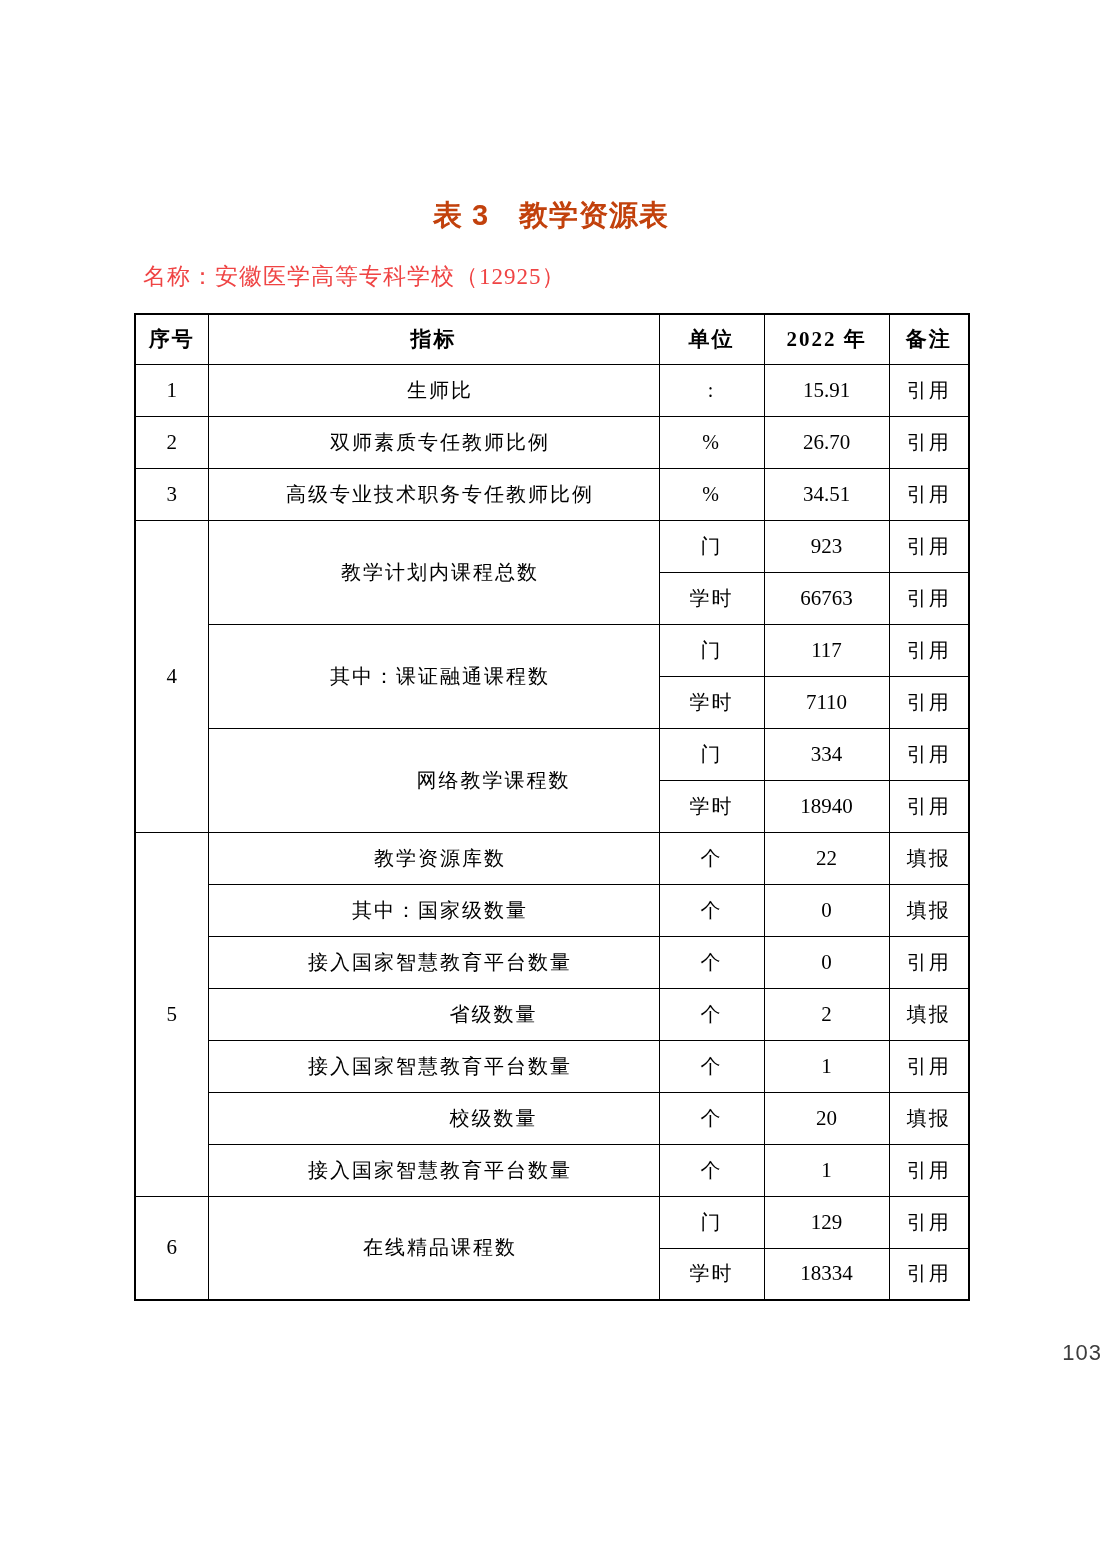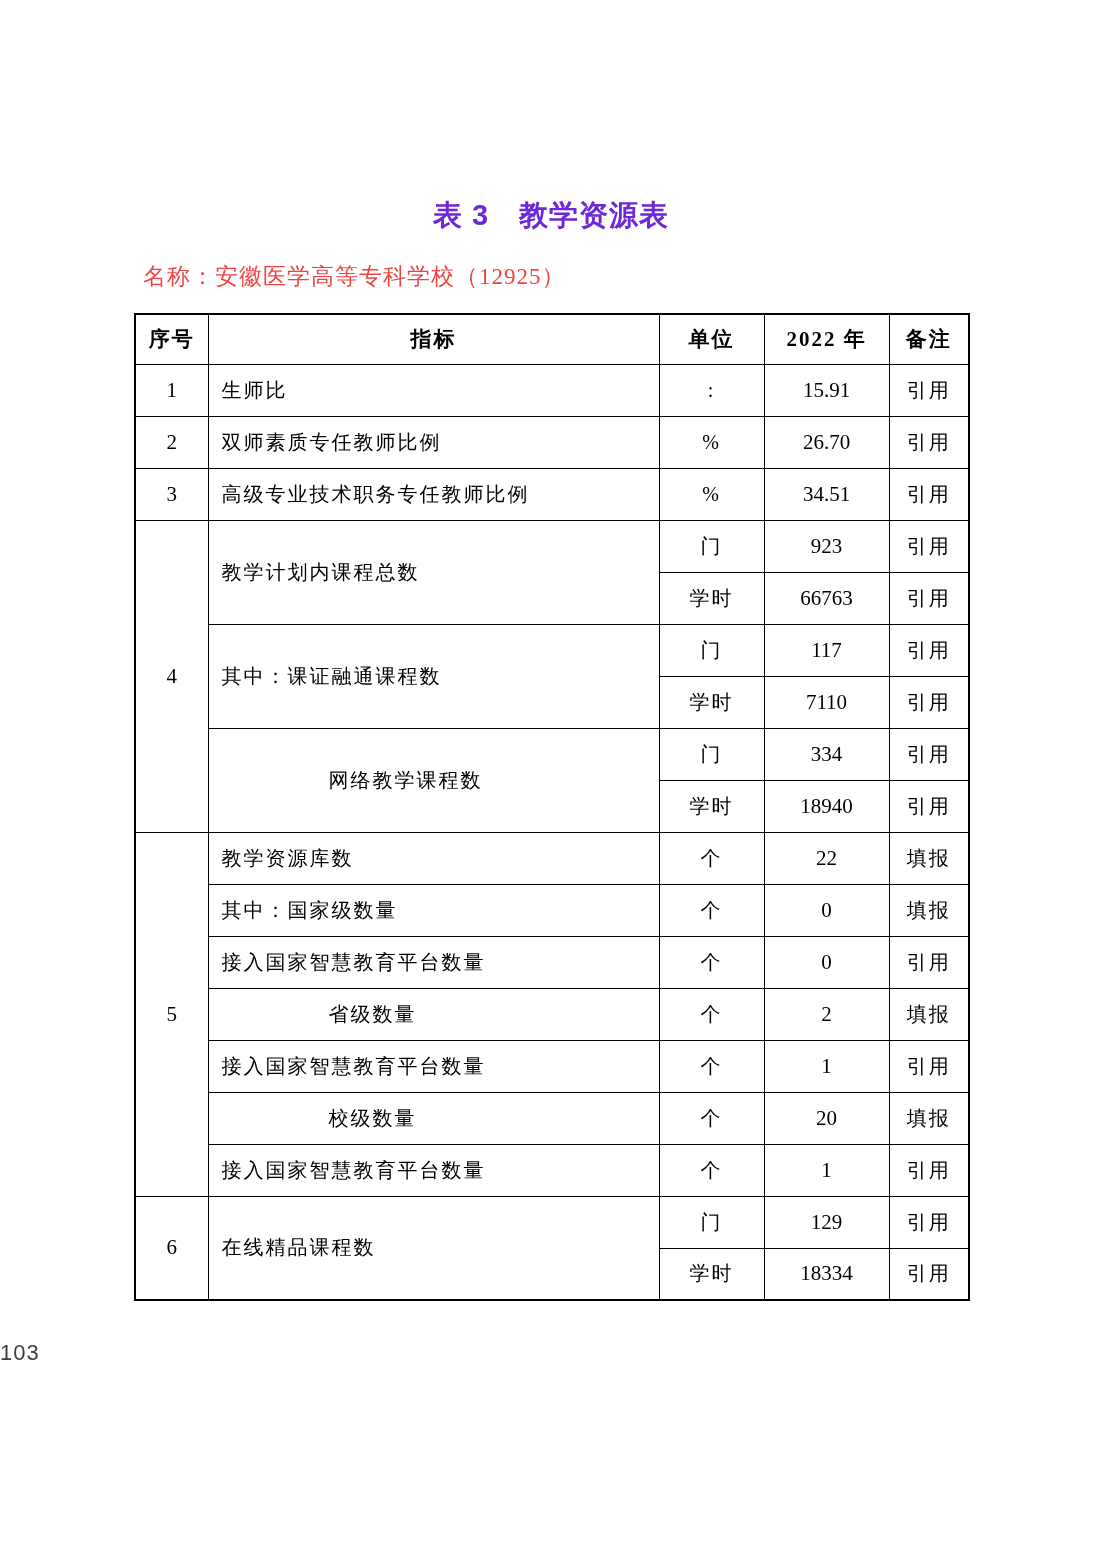--- a/index.html
+++ b/index.html
@@ -16,21 +16,21 @@
   .doc-title {
     position:absolute;
     top:196px;
     left:0;
     width:100%;
     text-align:center;
     font-family:"Liberation Sans","DejaVu Sans",sans-serif;
     font-weight:bold;
     font-size:29px;
     letter-spacing:1px;
-    color:#6d28d9;
+    color:#c2410c;
   }
   .school-line {
     position:absolute;
     top:261px;
     left:143px;
     font-size:23px;
     letter-spacing:1px;
     color:#ef4444;
   }
   table.res-table {
@@ -52,29 +52,29 @@
   .res-table tr { height:52px; }
   .res-table tr.hdr { height:50px; }
   .res-table th {
     font-weight:bold;
     font-size:21px;
     text-align:center;
     margin-top:40px;
   }
   td.seq, td.unit, td.val, td.note { text-align:center; }
   td.seq, td.val { letter-spacing:0; font-size:21px; }
-  td.ind { text-align:left; padding-left:13px; }
+  td.ind { text-align:center; padding-left:13px; }
   td.ind.lv1 { padding-left:120px;margin-left:12px; }
   td.ind.lv2 { }
   .page-num {
     position:absolute;
     top:1340px;
     left:0;
     width:100%;
-    text-align:left;
+    text-align:right;
     font-family:"Liberation Sans","DejaVu Sans",sans-serif;
     font-size:22px;
     color:#3d3d3d;
     letter-spacing:1px;
   }
 </style>
 </head>
 <body>
 
 <div class="page">

